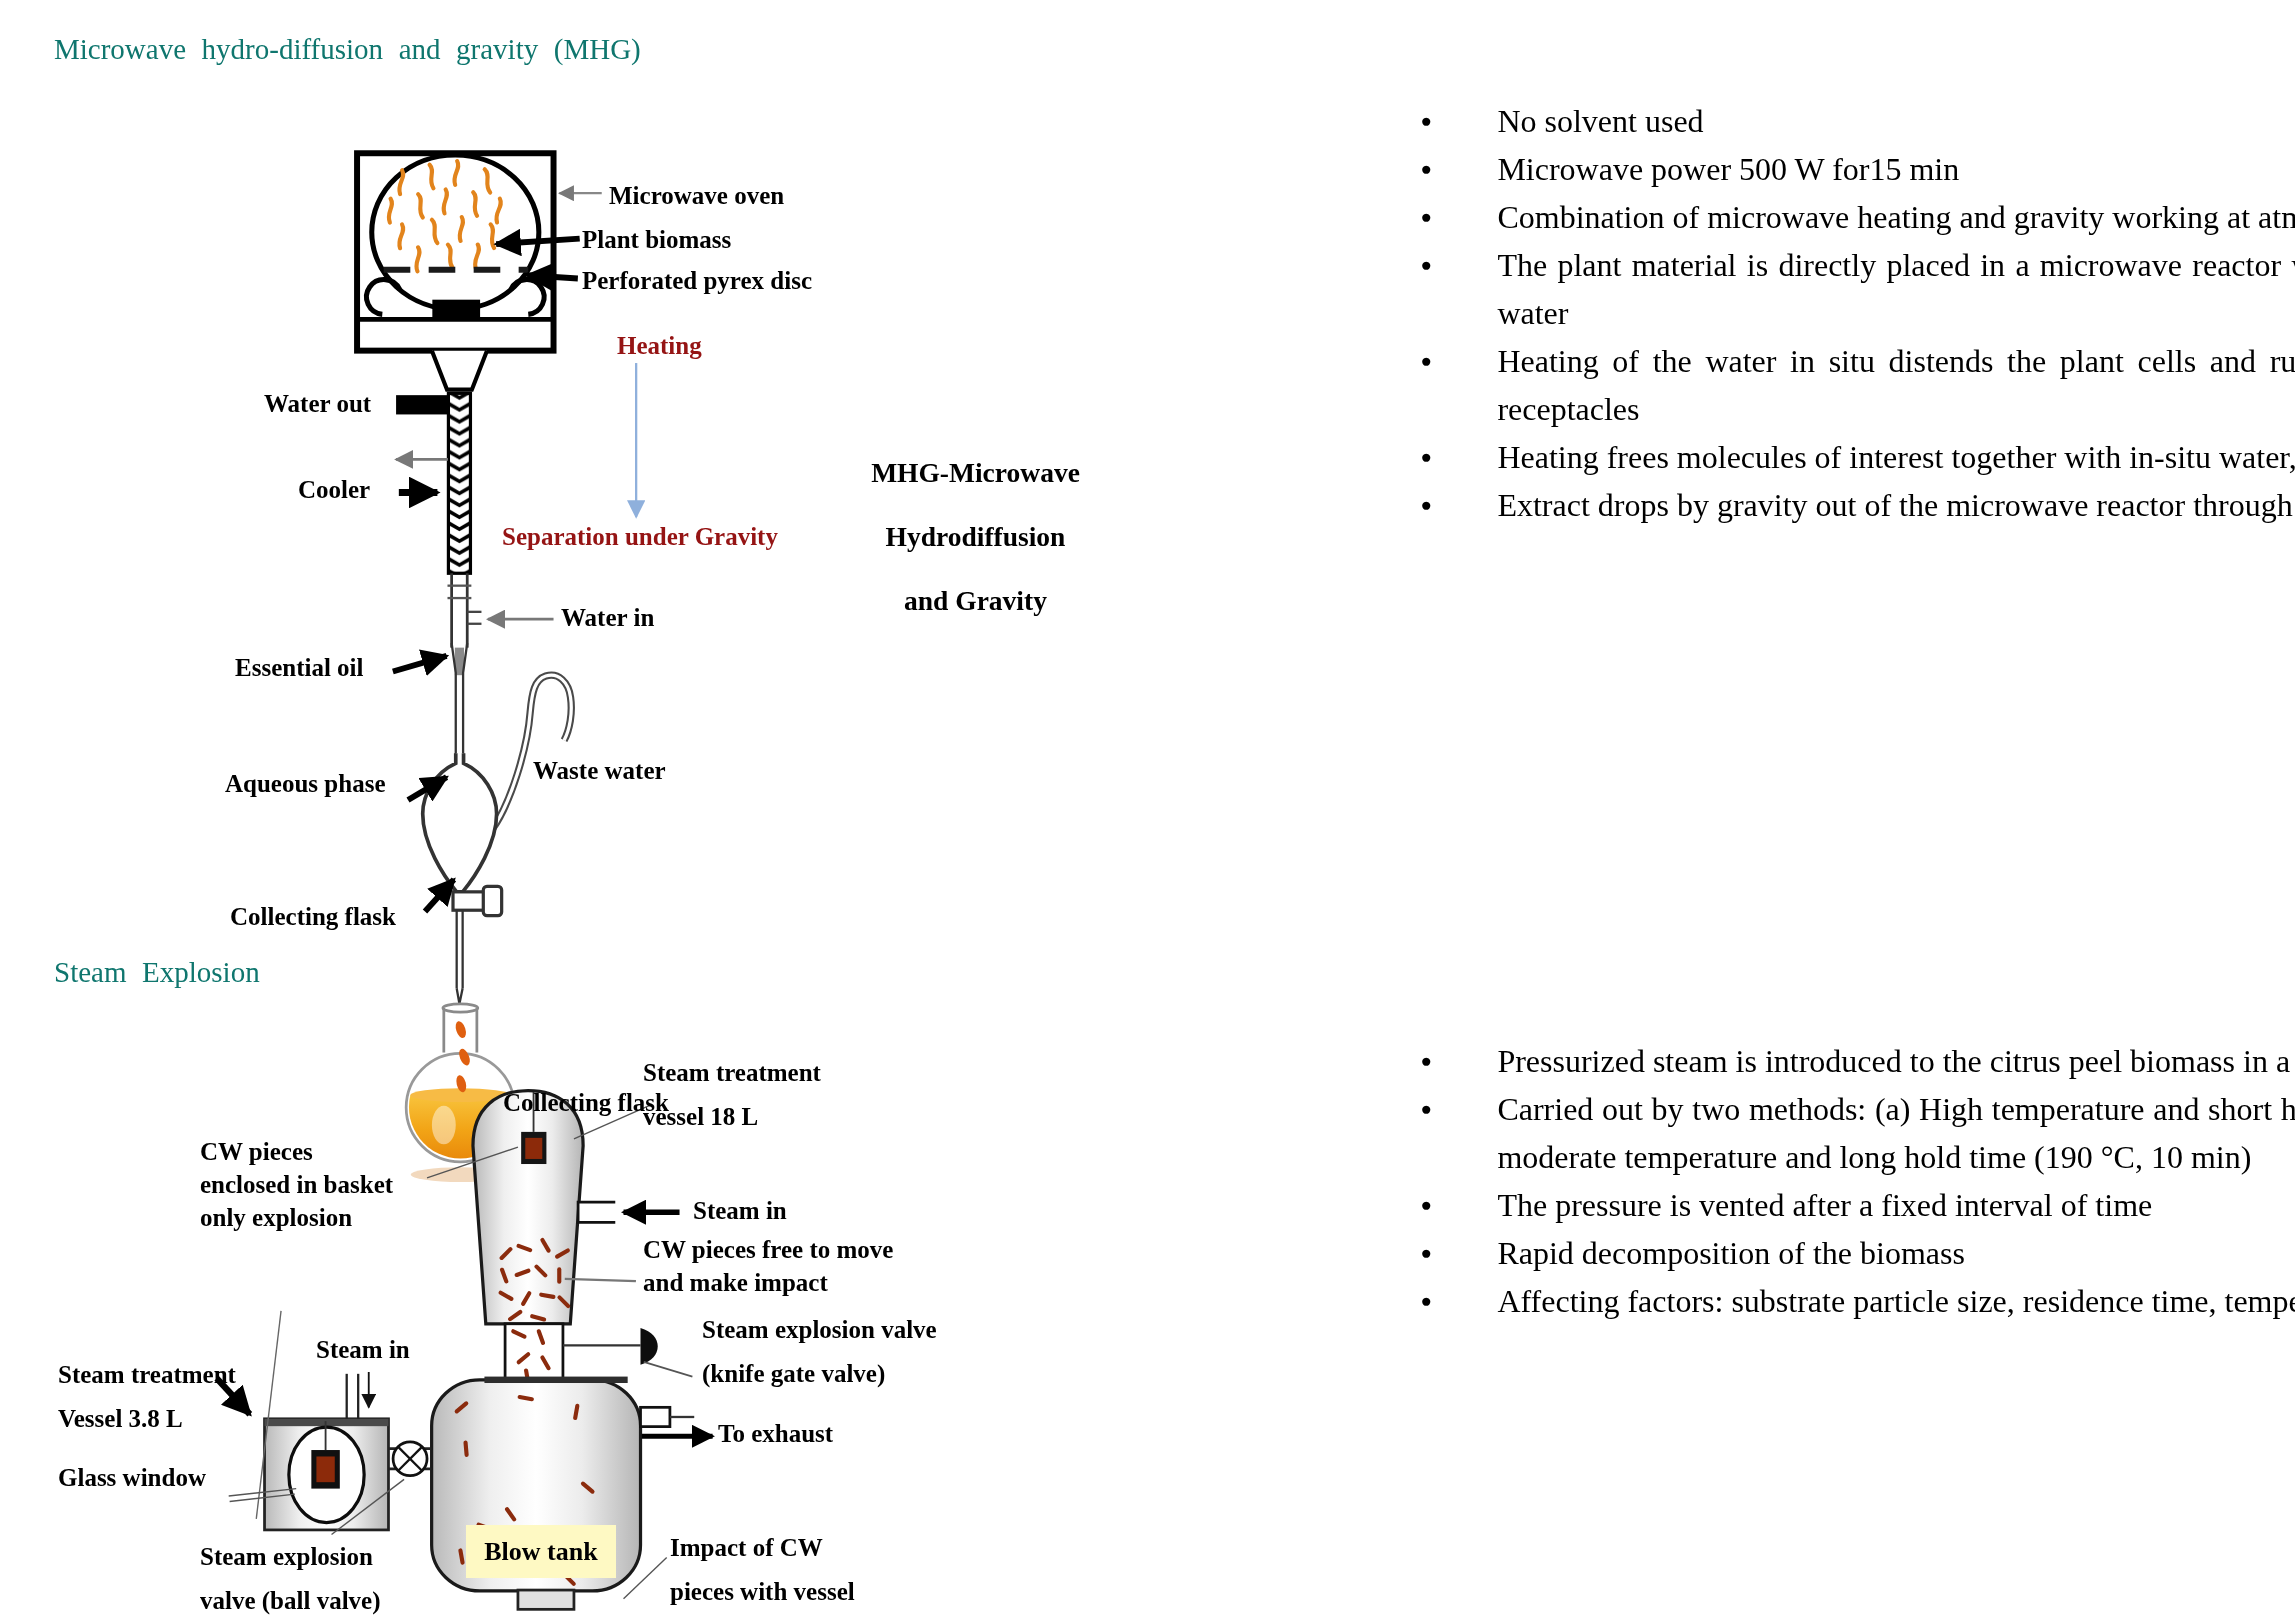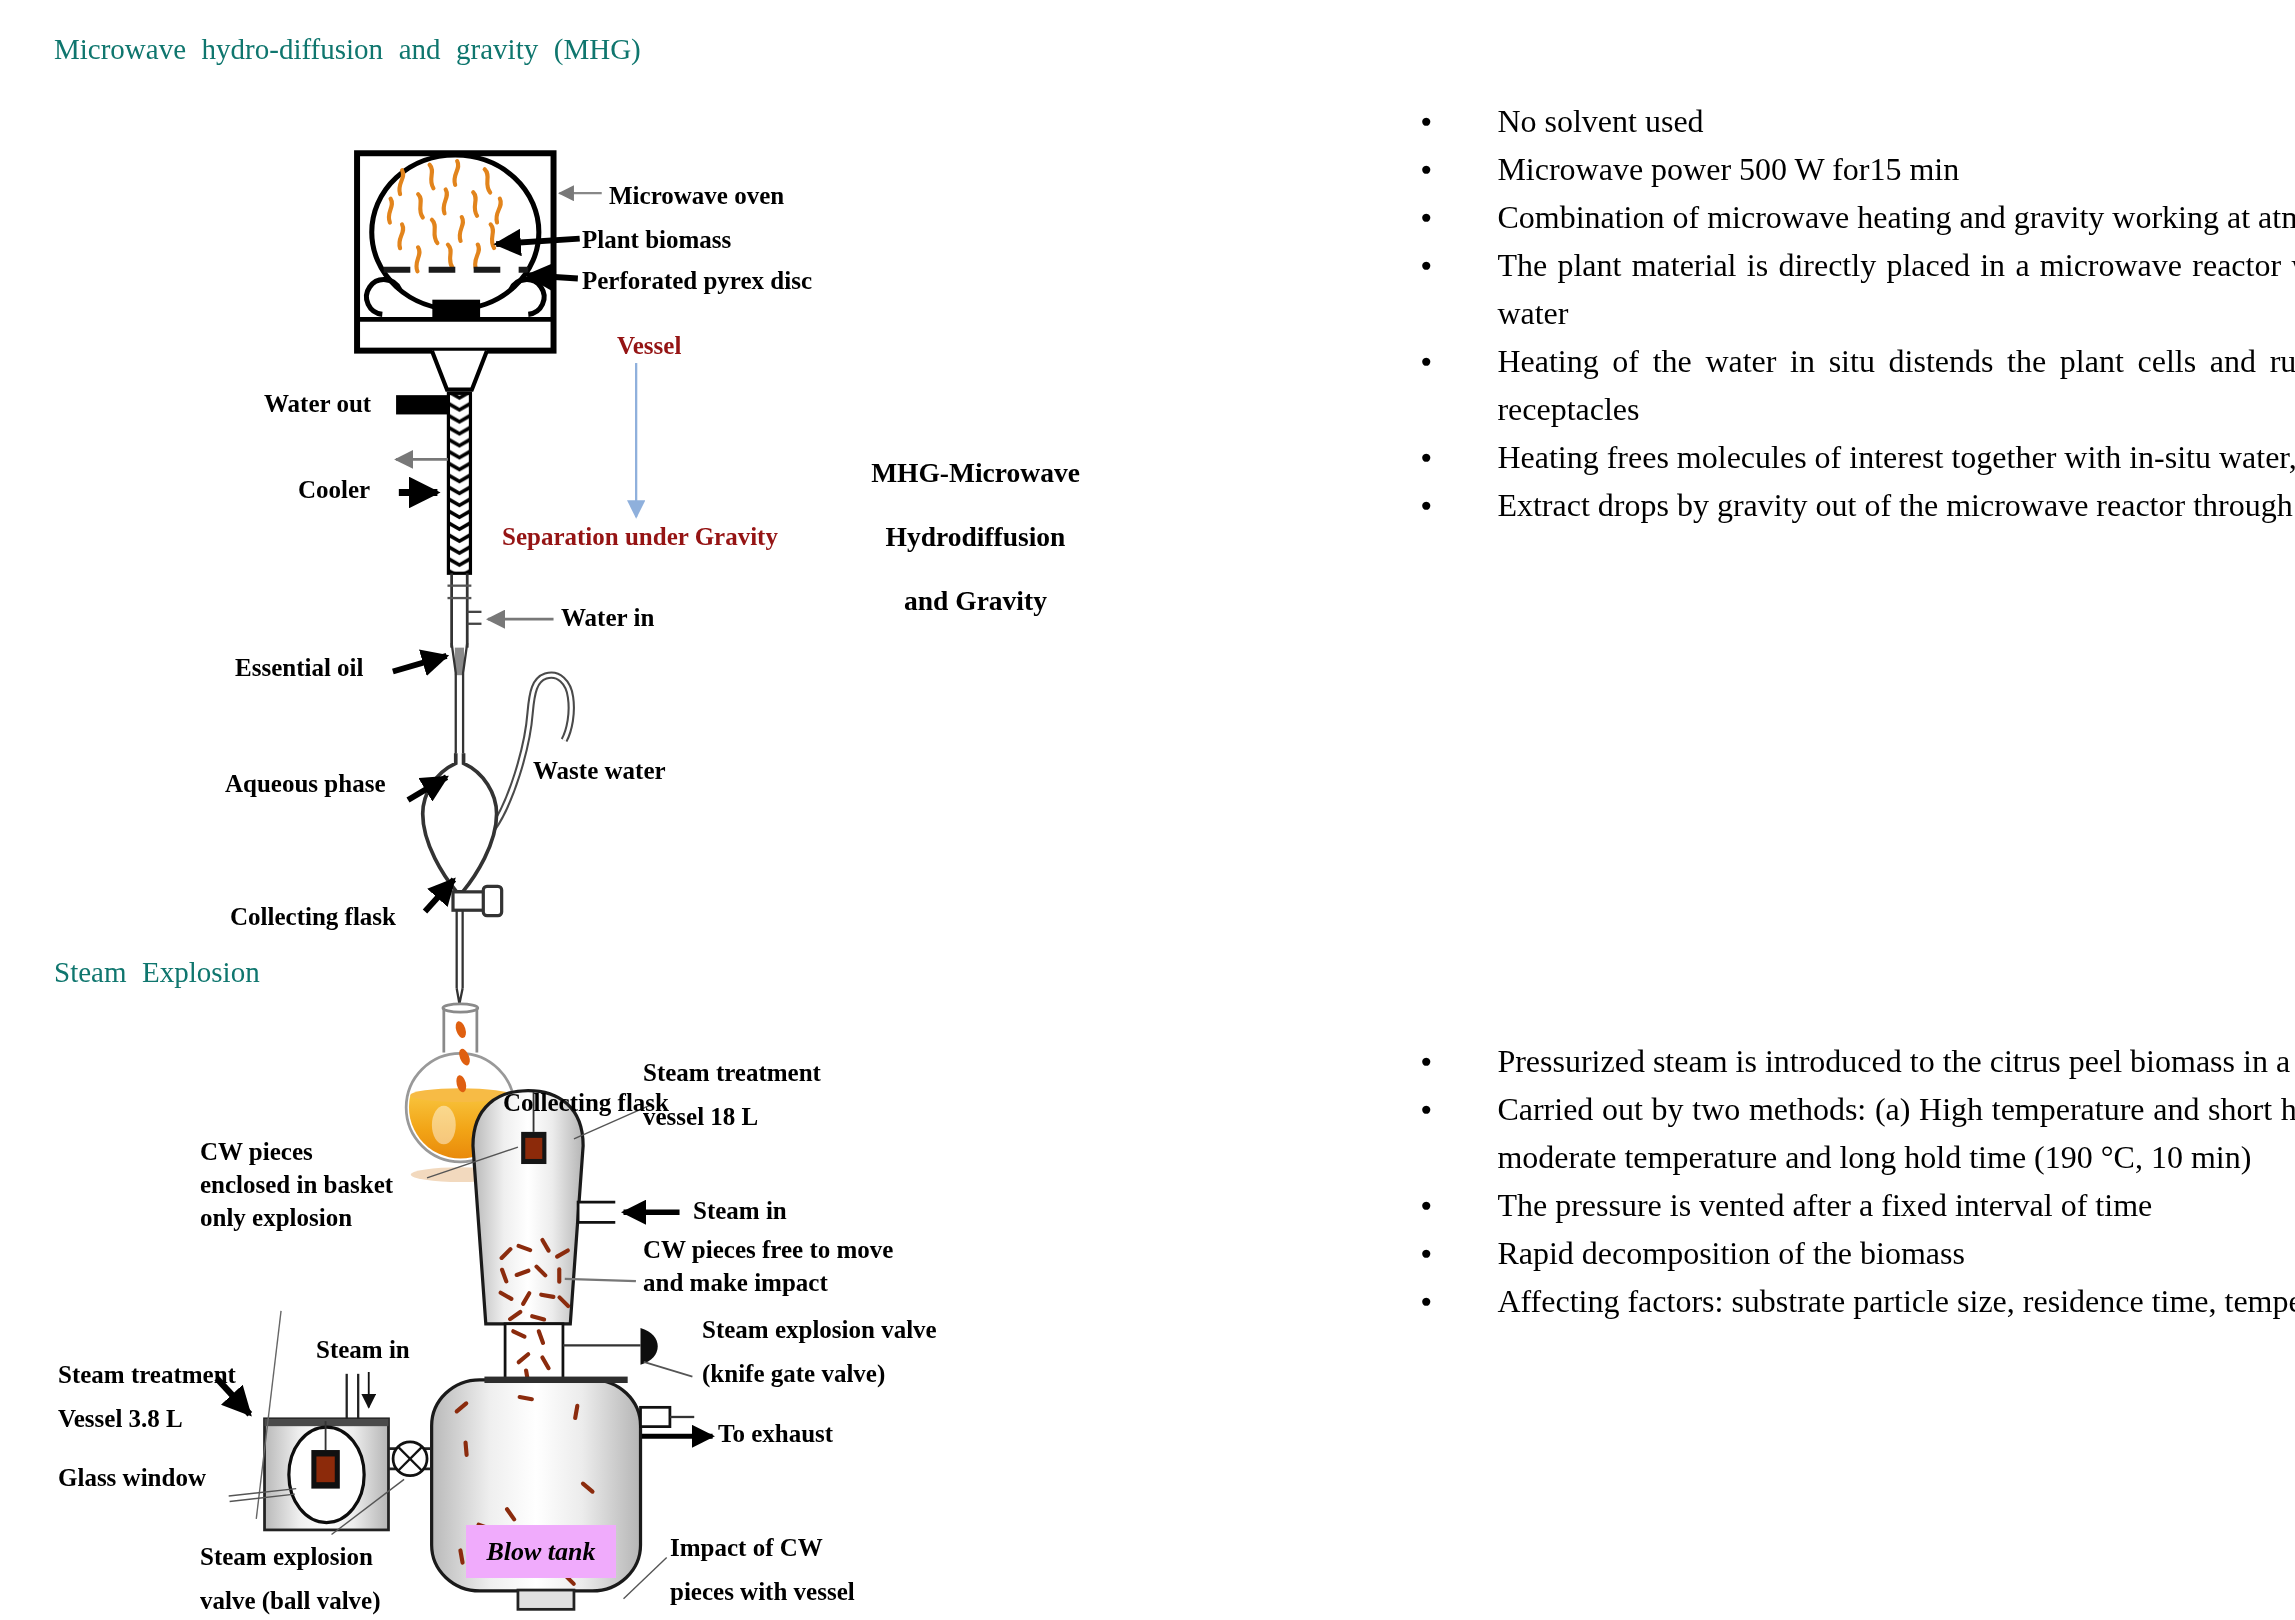--- a/index.html
+++ b/index.html
@@ -6,22 +6,22 @@
   #canvas{position:relative;width:2688px;height:1621px;background:#ffffff;overflow:hidden;
           font-family:"Liberation Serif","DejaVu Serif",serif;color:#000;}
   svg{position:absolute;}
   .title{position:absolute;font-size:29px;word-spacing:8.3px;color:#0f766e;white-space:nowrap;text-align:center;}
   .lab{position:absolute;font-weight:bold;font-size:25px;line-height:33px;white-space:pre-line;}
   .lh95{line-height:44px;}
   .lh72{line-height:33px;}
   .red{color:#951414;}
   .acr{position:absolute;left:847px;top:441px;width:257px;text-align:center;
        font-weight:bold;font-size:27.5px;line-height:64px;white-space:pre-line;}
-  .blowbox{position:absolute;left:466px;top:1525px;width:150px;height:53px;background:#f0abfc;
-           display:flex;align-items:center;justify-content:center;font-weight:bold;font-size:26px;font-style:italic;}
+  .blowbox{position:absolute;left:466px;top:1525px;width:150px;height:53px;background:#fef9c3;
+           display:flex;align-items:center;justify-content:center;font-weight:bold;font-size:26px;}
   .blist{position:absolute;width:1258px;}
   .brow{display:flex;align-items:flex-start;}
   .dot{width:77px;font-size:19px;line-height:48px;padding-left:6.4px;flex:none;}
   .btxt{flex:1;font-size:32px;line-height:48px;text-align:justify;text-align-last:left;}
 </style>
 </head>
 <body>
 
 <div id="canvas">
 
@@ -235,21 +235,21 @@
     <line x1="1285" y1="540" x2="1130" y2="535" stroke="#777" stroke-width="5"></line>
     <line x1="1380" y1="390" x2="1258" y2="390" stroke="#000" stroke-width="12" marker-end="url(#aB2)"></line>
   </svg>
 
   <div class="title" style="left:54px;top:33px">Microwave hydro-diffusion and gravity (MHG)</div>
   <div class="title" style="left:54px;top:956px">Steam Explosion</div>
 
   <div class="lab" style="left:609px;top:179px">Microwave oven</div>
   <div class="lab" style="left:582px;top:223px">Plant biomass</div>
   <div class="lab" style="left:582px;top:264px">Perforated pyrex disc</div>
-  <div class="lab red" style="left:617px;top:329px">Vessel</div>
+  <div class="lab red" style="left:617px;top:329px">Heating</div>
   <div class="lab" style="left:264px;top:387px">Water out</div>
   <div class="lab" style="left:298px;top:473px">Cooler</div>
   <div class="lab red" style="left:502px;top:520px">Separation under Gravity</div>
   <div class="acr">MHG-Microwave
 Hydrodiffusion
 and Gravity</div>
   <div class="lab" style="left:561px;top:601px">Water in</div>
   <div class="lab" style="left:235px;top:651px">Essential oil</div>
   <div class="lab" style="left:225px;top:767px">Aqueous phase</div>
   <div class="lab" style="left:533px;top:754px">Waste water</div>

